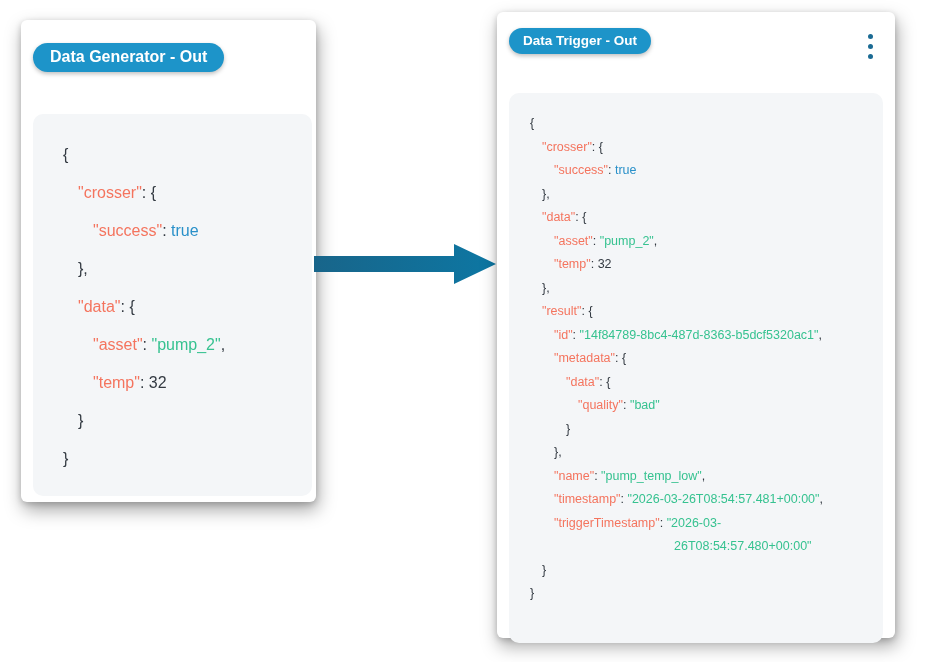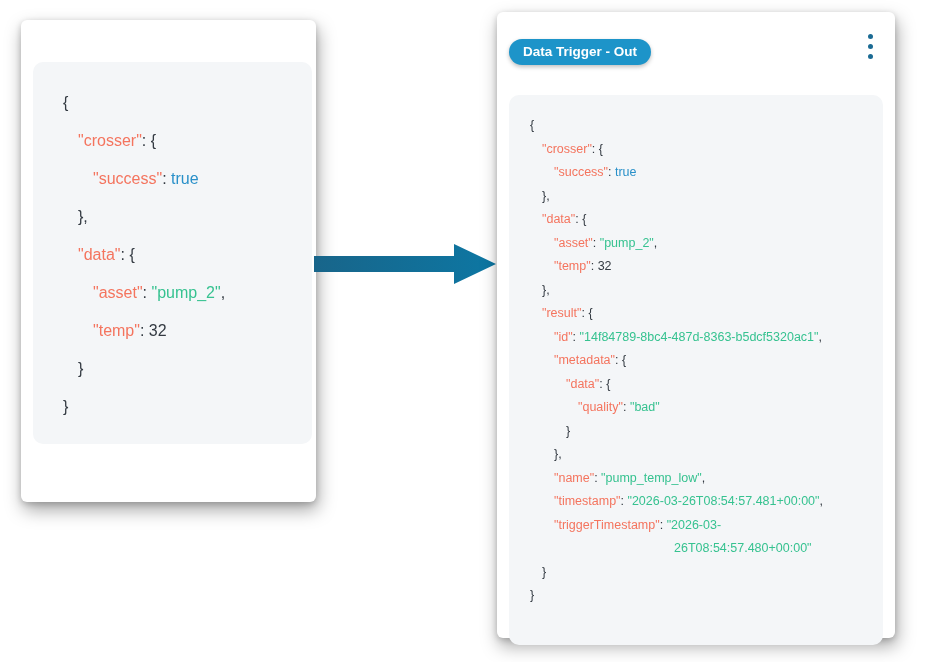--- a/index.html
+++ b/index.html
@@ -24,21 +24,20 @@
   .card-right { left: 497px; top: 12px; width: 398px; height: 626px; }
 
   .badge {
     display: inline-block;
     background: var(--badge-bg);
     color: var(--badge-text);
     font-weight: bold;
     border-radius: 16px;
     box-shadow: 0 2px 4px rgba(0,0,0,0.25);
     white-space: nowrap;
-    margin-top: 11px;
   }
   .badge-left  { margin: 23px 0 0 12px; font-size: 16px;   padding: 5px 17px 6px; }
   .badge-right { font-size: 13.5px; padding: 5px 14px 6px; }
 
   .card-right .header-row {
     display: flex;
     justify-content: space-between;
     align-items: flex-start;
     padding: 16px 16px 0 12px;
   }
@@ -92,20 +91,21 @@
     width: 182px;
     height: 42px;
   }
 </style>
 </head>
 <body>
 
 <div class="stage">
 
   <section class="card card-left">
+    <div class="badge badge-left">Data Generator - Out</div>
     <div class="json-box json-box-left" id="left-json">
         <div class="json-line" style="padding-left: 0px;"><span class="tok-punct">{</span></div>
         <div class="json-line" style="padding-left: 15px;"><span class="tok-key">"crosser"</span><span class="tok-punct">: {</span></div>
         <div class="json-line" style="padding-left: 30px;"><span class="tok-key">"success"</span><span class="tok-punct">: </span><span class="tok-bool">true</span></div>
         <div class="json-line" style="padding-left: 15px;"><span class="tok-punct">},</span></div>
         <div class="json-line" style="padding-left: 15px;"><span class="tok-key">"data"</span><span class="tok-punct">: {</span></div>
         <div class="json-line" style="padding-left: 30px;"><span class="tok-key">"asset"</span><span class="tok-punct">: </span><span class="tok-str">"pump_2"</span><span class="tok-punct">,</span></div>
         <div class="json-line" style="padding-left: 30px;"><span class="tok-key">"temp"</span><span class="tok-punct">: </span><span class="tok-num">32</span></div>
         <div class="json-line" style="padding-left: 15px;"><span class="tok-punct">}</span></div>
         <div class="json-line" style="padding-left: 0px;"><span class="tok-punct">}</span></div>

